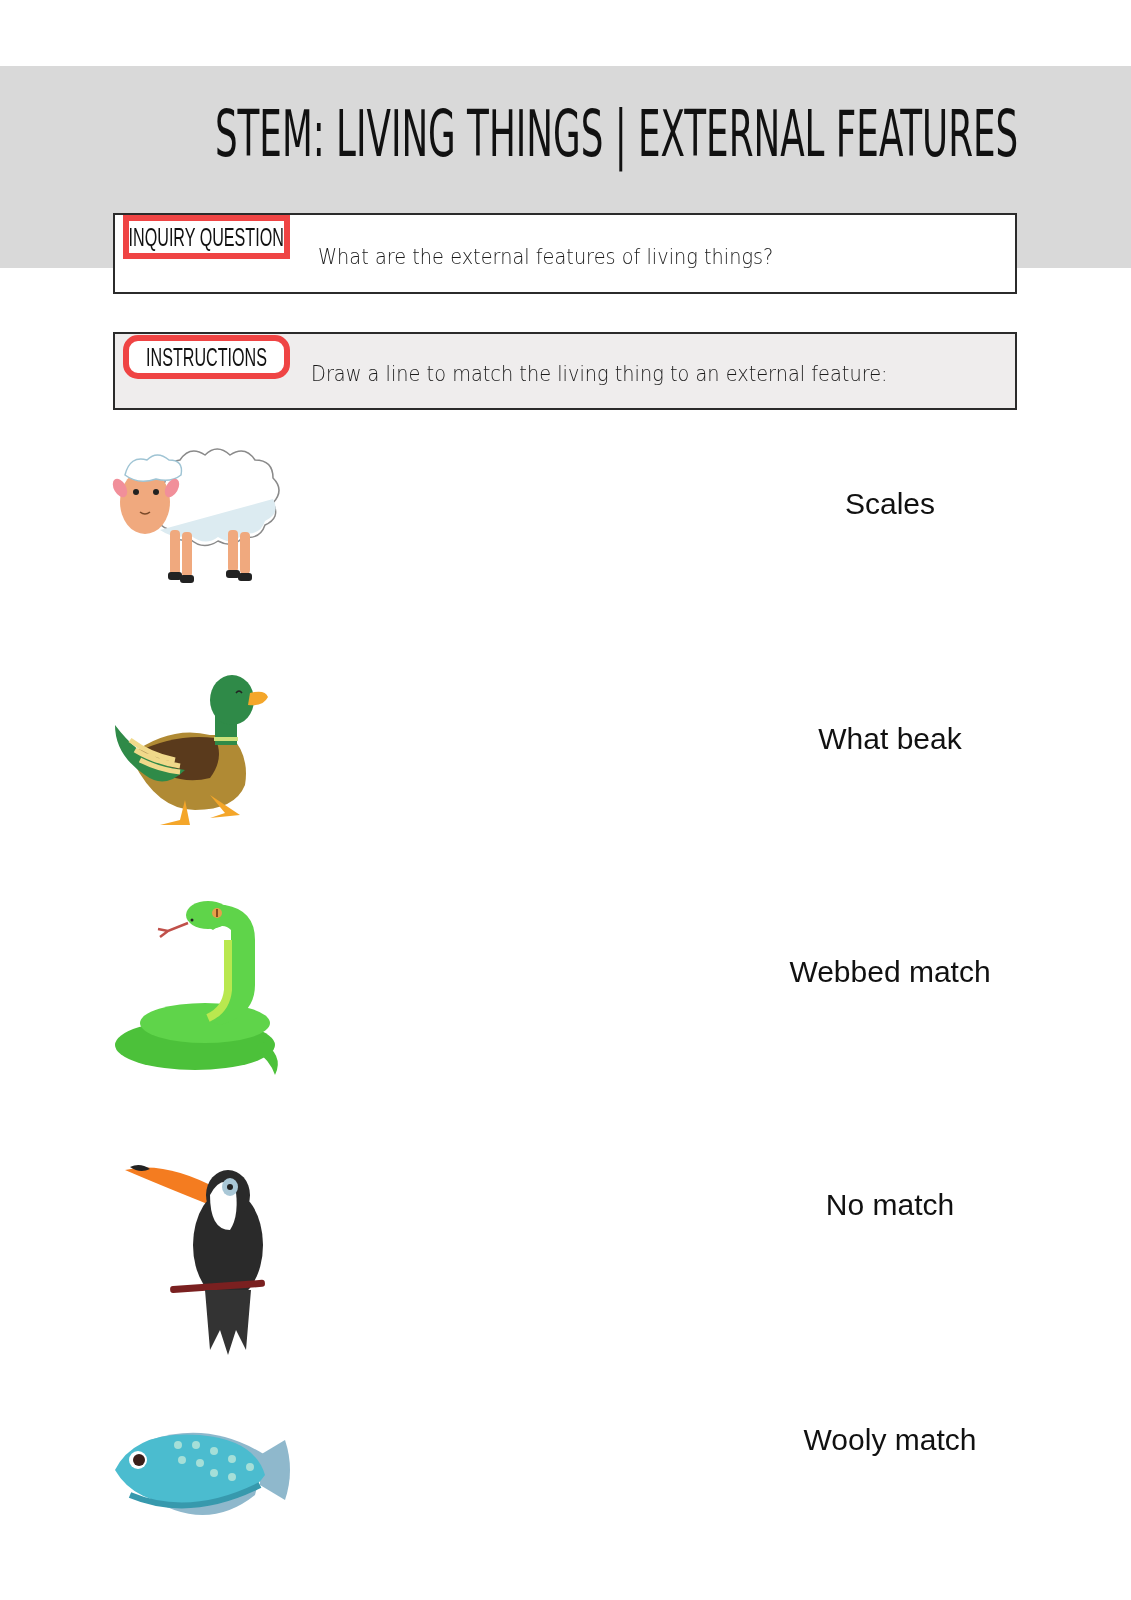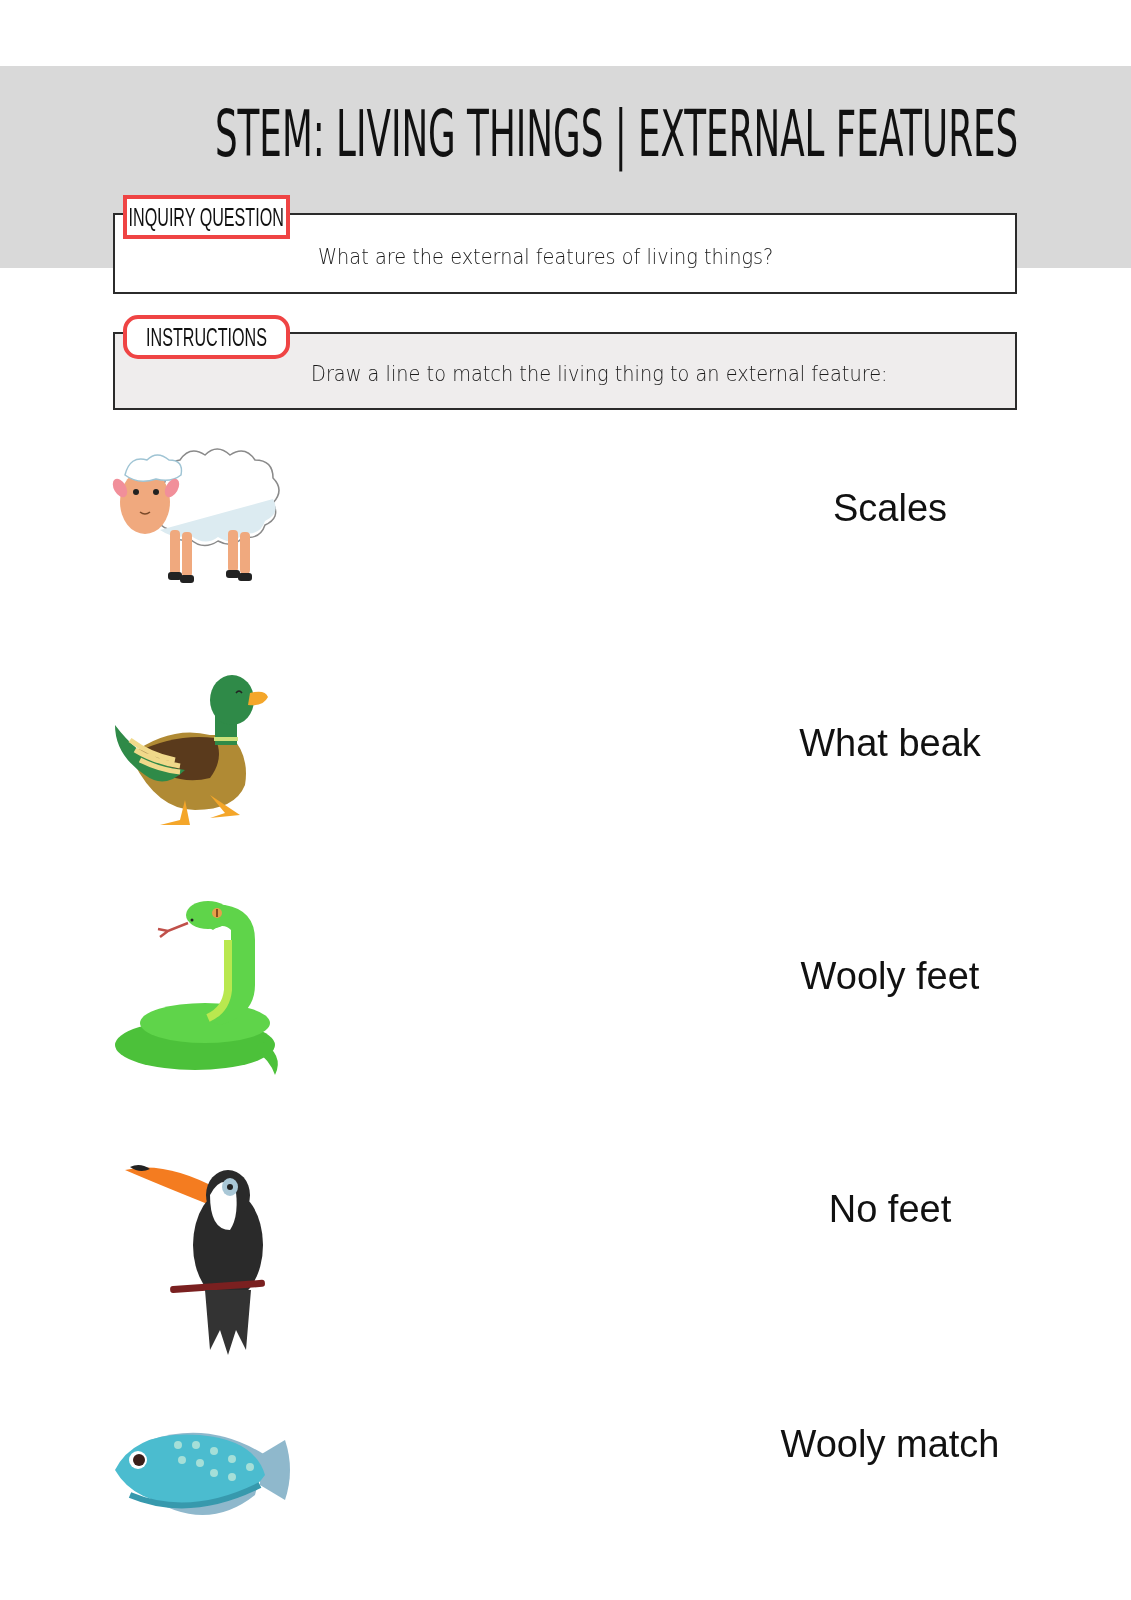--- a/index.html
+++ b/index.html
@@ -2,29 +2,29 @@
 <html><head>
 <meta charset="utf-8">
 <style>
   html, body { margin: 0; padding: 0; background: #ffffff; }
   body { width: 1131px; height: 1600px; position: relative; overflow: hidden; font-family: "Liberation Sans", sans-serif; color: #111; }
   .banner { position: absolute; left: 0; top: 66px; width: 1131px; height: 202px; background: #d9d9d9; }
   .title { position: absolute; left: 0; top: 96px; width: 1131px; text-align: center; font-family: "DejaVu Sans Condensed", "Liberation Sans Narrow", "Liberation Sans", sans-serif; font-size: 64px; line-height: 76px; color: #111; transform: scaleX(0.62); transform-origin: center; letter-spacing: 0px; white-space: nowrap; }
   .box { position: absolute; left: 113px; width: 904px; border: 2px solid #2b2b2b; box-sizing: border-box; }
   .box.q { top: 213px; height: 81px; background: #ffffff; }
   .box.i { top: 332px; height: 78px; background: #efeded; }
-  .tag { position: absolute; left: 123px; width: 167px; height: 44px; background: #ffffff; border: 4px solid #ef4444; box-sizing: border-box; display: flex; align-items: center; justify-content: center; }
+  .tag { position: absolute; left: 123px; width: 167px; height: 44px; background: #ffffff; border: 6px solid #ef4444; box-sizing: border-box; display: flex; align-items: center; justify-content: center; margin-top: 20px; }
   .tag span { display: inline-block; font-size: 26px; line-height: 30px; transform: scaleX(0.62); white-space: nowrap; color: #111; }
   .tag.q { top: 195px; }
   .tag.i { top: 315px; border-radius: 15px; }
   .box-text { position: absolute; font-size: 21px; color: #1a1a1a; white-space: nowrap; font-family: "DejaVu Sans", sans-serif; font-weight: 300; transform-origin: left center; transform: scaleX(0.92); }
   .box-text.q { left: 318px; top: 245px; }
   .box-text.i { left: 311px; top: 362px; }
   .animal { position: absolute; left: 110px; width: 190px; height: 170px; }
-  .feature { position: absolute; left: 740px; width: 300px; text-align: center; font-size: 38px; color: #111; font-family: "Liberation Sans", sans-serif; }
+  .feature { position: absolute; left: 740px; width: 300px; text-align: center; font-size: 30px; color: #111; font-family: "Liberation Sans", sans-serif; }
 </style>
 </head>
 <body>
 
 <div class="banner"></div>
 <div class="title">STEM: LIVING THINGS | EXTERNAL FEATURES</div>
 
 <div class="box q"></div>
 <div class="tag q">
     <span>INQUIRY QUESTION</span>
@@ -119,15 +119,15 @@
     <circle cx="90" cy="48" r="4" fill="#a5dfd8"></circle>
       <circle cx="122" cy="44" r="4" fill="#a5dfd8"></circle>
     <circle cx="104" cy="58" r="4" fill="#a5dfd8"></circle>
       <circle cx="122" cy="62" r="4" fill="#a5dfd8"></circle>
     <circle cx="140" cy="52" r="4" fill="#a5dfd8"></circle>
   </svg>
 </div>
 
 <div class="feature" style="top:487px;">Scales</div>
 <div class="feature" style="top:722px;">What beak</div>
-<div class="feature" style="top:955px;">Wooly feet</div>
-<div class="feature" style="top:1188px;">No feet</div>
+<div class="feature" style="top:955px;">Webbed match</div>
+<div class="feature" style="top:1188px;">No match</div>
 <div class="feature" style="top:1423px;">Wooly match</div>
 
 </body></html>

